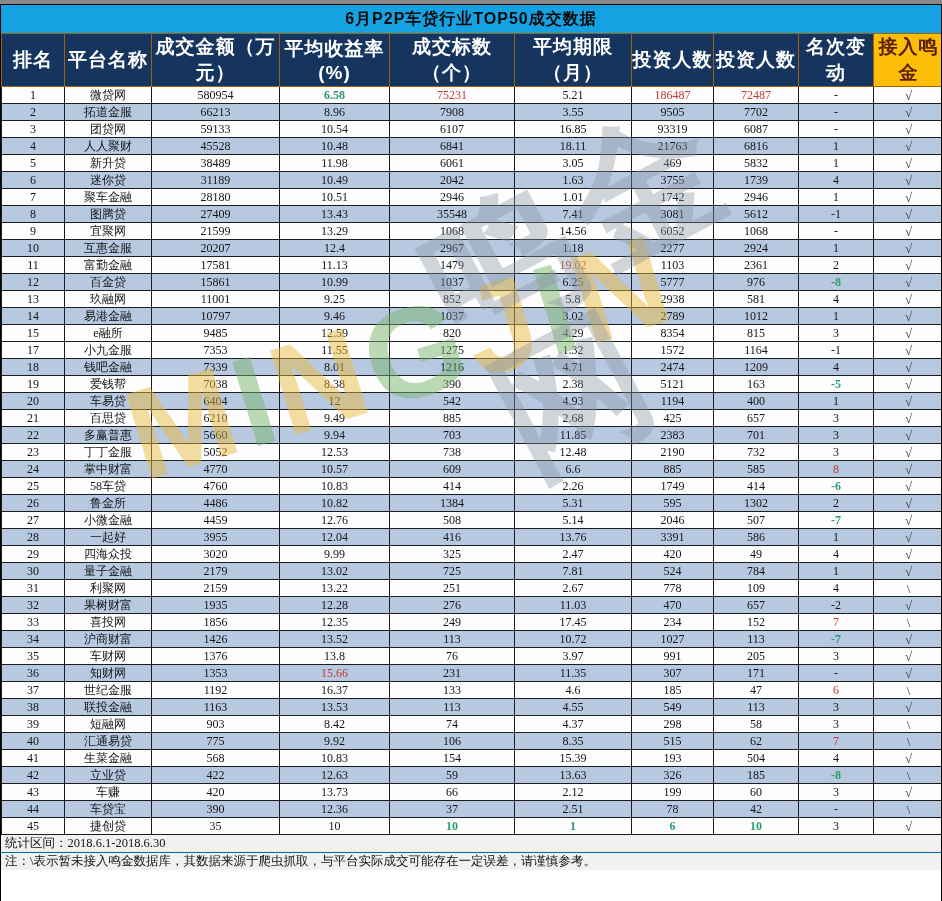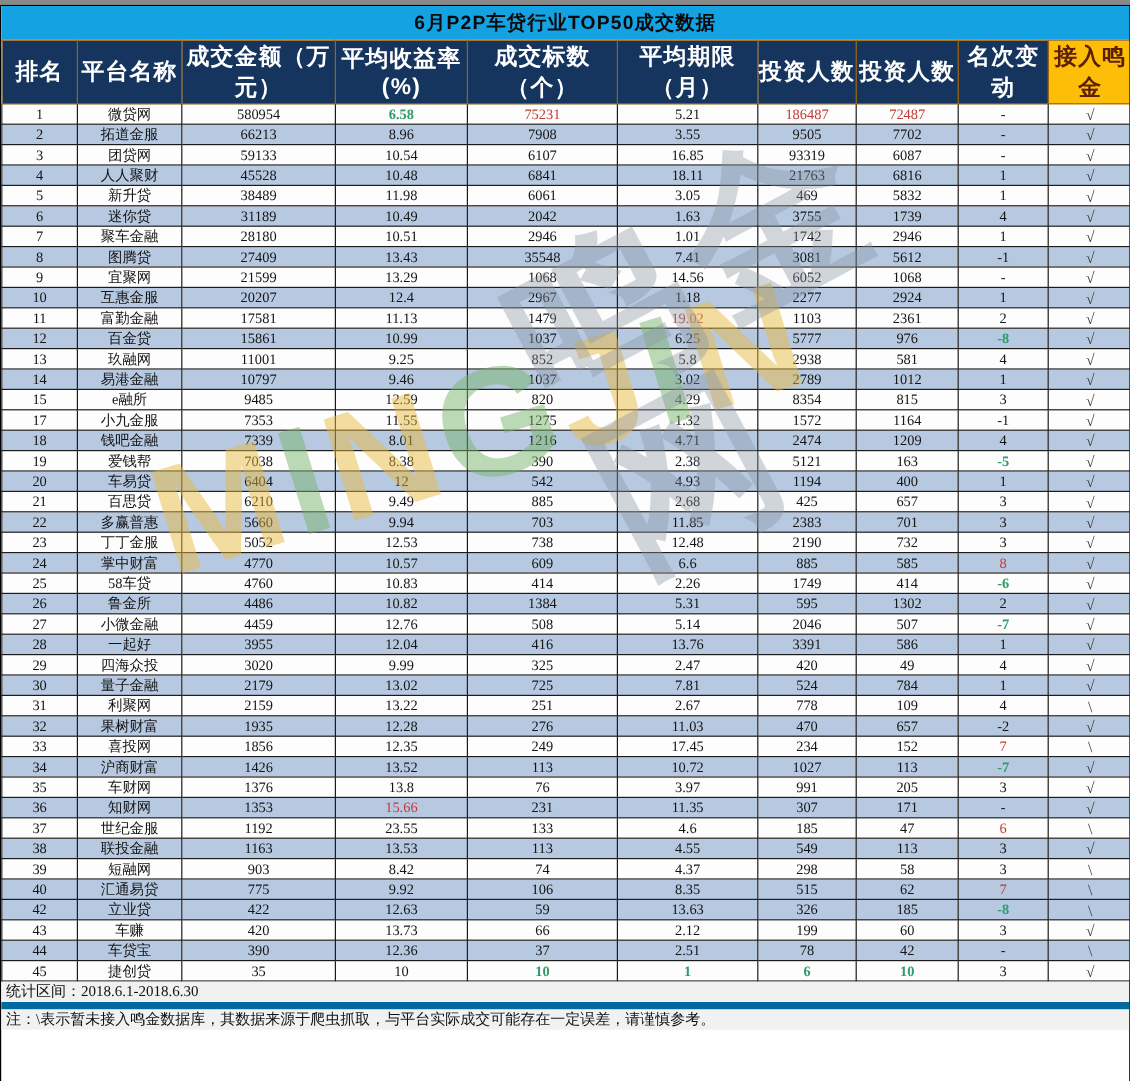--- a/index.html
+++ b/index.html
@@ -58,21 +58,21 @@
   .notes{
     background:#f1f1f1;
   }
   .note{
     height:17px;line-height:17px;
     font-size:12.5px;color:#111;
     padding-left:4px;
     text-align:left;
     white-space:nowrap;overflow:hidden;
   }
-  .note-sep{border-bottom:6px solid #0369a1;}
+  .note-sep{border-bottom:1px solid #0369a1;}
   
   .watermark{position:absolute;left:0;top:0;width:100%;height:100%;pointer-events:none;z-index:5;}
   .wm-latin{
     position:absolute;left:130px;top:370px;
     transform:rotate(-17deg);transform-origin:0 50%;
     font-family:"Liberation Sans","DejaVu Sans",sans-serif;
     font-weight:bold;font-size:128px;line-height:1;
     letter-spacing:4px;opacity:.48;
   }
   .wm-latin span.y{color:#e9b93c;}
@@ -536,21 +536,21 @@
           <td>11.35</td>
           <td>307</td>
           <td>171</td>
           <td>-</td>
           <td class="chk">√</td>
         </tr>
         <tr>
           <td>37</td>
           <td>世纪金服</td>
           <td>1192</td>
-          <td>23.55</td>
+          <td>16.37</td>
           <td>133</td>
           <td>4.6</td>
           <td>185</td>
           <td>47</td>
           <td class="red">6</td>
           <td class="chk">\</td>
         </tr>
         <tr class="alt">
           <td>38</td>
           <td>联投金融</td>
@@ -579,20 +579,32 @@
           <td>40</td>
           <td>汇通易贷</td>
           <td>775</td>
           <td>9.92</td>
           <td>106</td>
           <td>8.35</td>
           <td>515</td>
           <td>62</td>
           <td class="red">7</td>
           <td class="chk">\</td>
+        </tr>
+        <tr>
+          <td>41</td>
+          <td>生菜金融</td>
+          <td>568</td>
+          <td>10.83</td>
+          <td>154</td>
+          <td>15.39</td>
+          <td>193</td>
+          <td>504</td>
+          <td>4</td>
+          <td class="chk">√</td>
         </tr>
         <tr class="alt">
           <td>42</td>
           <td>立业贷</td>
           <td>422</td>
           <td>12.63</td>
           <td>59</td>
           <td>13.63</td>
           <td>326</td>
           <td>185</td>

